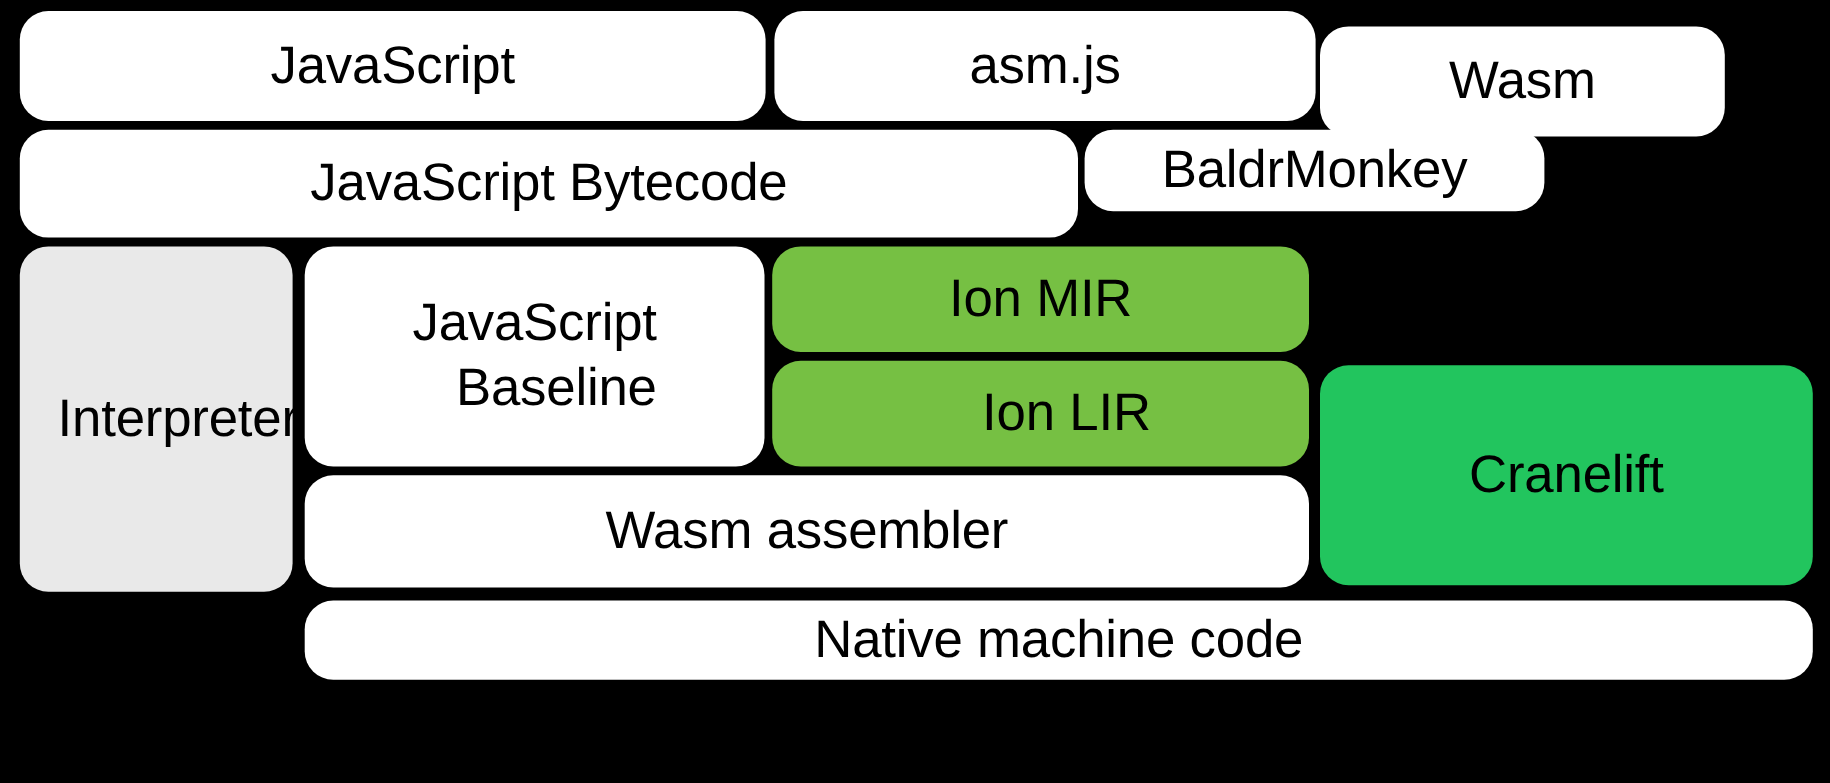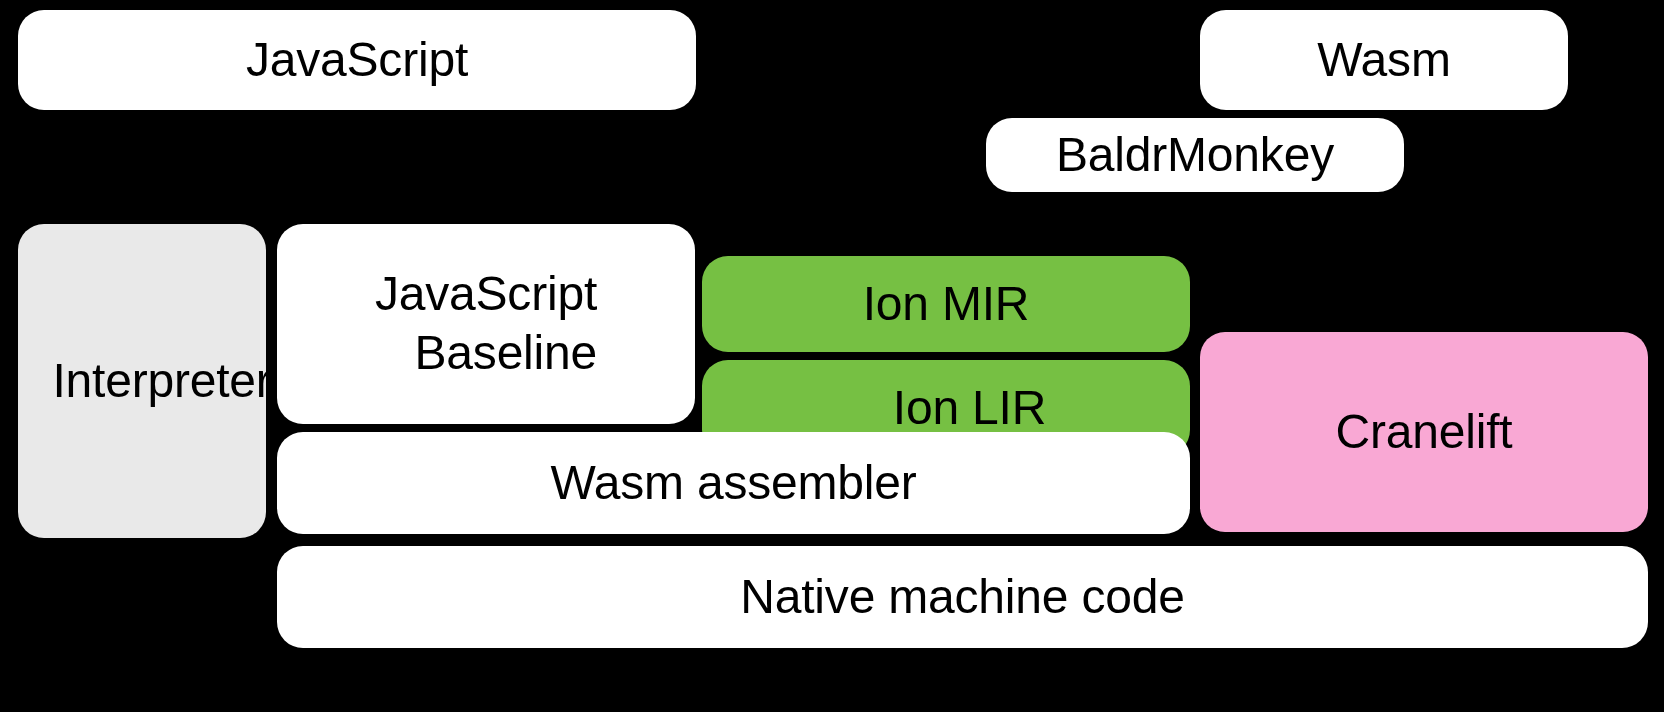--- a/index.html
+++ b/index.html
@@ -29,37 +29,43 @@
     font-size: 48px;
     line-height: 1.16;
     letter-spacing: -0.2px;
     border-radius: 26px;
     background: #ffffff;
     white-space: pre-line;
     user-select: none;
   }
   .node.fill-white   { background: #ffffff; }
   .node.fill-gray    { background: #e9e9e9; padding-left: 40px; }
-  .node.fill-green   { background: #76c council; margin-top: 32px; }
+  .node.fill-green   { background: #76c council; }
   .node.fill-green   { background: #76c043; }
-  .node.fill-pink    { background: #f9a8d4; border-radius: 25px; }
+  .node.fill-pink    { background: #22c55e; }
   .node.two-line     { line-height: 1.22; }
 </style>
 </head>
 <body>
 
 <div id="diagram">
 
   <div class="node fill-white" style="left:18px; top:10px; width:678px; height:100px;">
     <span>JavaScript</span>
   </div>
-  <div class="node fill-white" style="left:1200px; top:10px; width:368px; height:100px;">
+  <div class="node fill-white" style="left:704px; top:10px; width:492px; height:100px;">
+    <span>asm.js</span>
+  </div>
+  <div class="node fill-white" style="left:1200px; top:24px; width:368px; height:100px;">
     <span>Wasm</span>
   </div>
 
+  <div class="node fill-white" style="left:18px; top:118px; width:962px; height:98px;">
+    <span>JavaScript Bytecode</span>
+  </div>
   <div class="node fill-white" style="left:986px; top:118px; width:418px; height:74px;">
     <span>BaldrMonkey</span>
   </div>
 
   <div class="node fill-gray" style="left:18px; top:224px; width:248px; height:314px;">
     <span>Interpreter</span>
   </div>
   <div class="node fill-white two-line" style="left:277px; top:224px; width:418px; height:200px;">
     <span>JavaScript
 Baseline</span>
@@ -70,17 +76,17 @@
   <div class="node fill-green" style="left:702px; top:328px; width:488px; height:96px;padding-left:47px;">
     <span>Ion LIR</span>
   </div>
   <div class="node fill-pink" style="left:1200px; top:332px; width:448px; height:200px;">
     <span>Cranelift</span>
   </div>
 
   <div class="node fill-white" style="left:277px; top:432px; width:913px; height:102px;">
     <span>Wasm assembler</span>
   </div>
-  <div class="node fill-white" style="left:277px; top:546px; width:1371px; height:102px;">
+  <div class="node fill-white" style="left:277px; top:546px; width:1371px; height:72px;">
     <span>Native machine code</span>
   </div>
 
 </div>
 
 </body></html>

